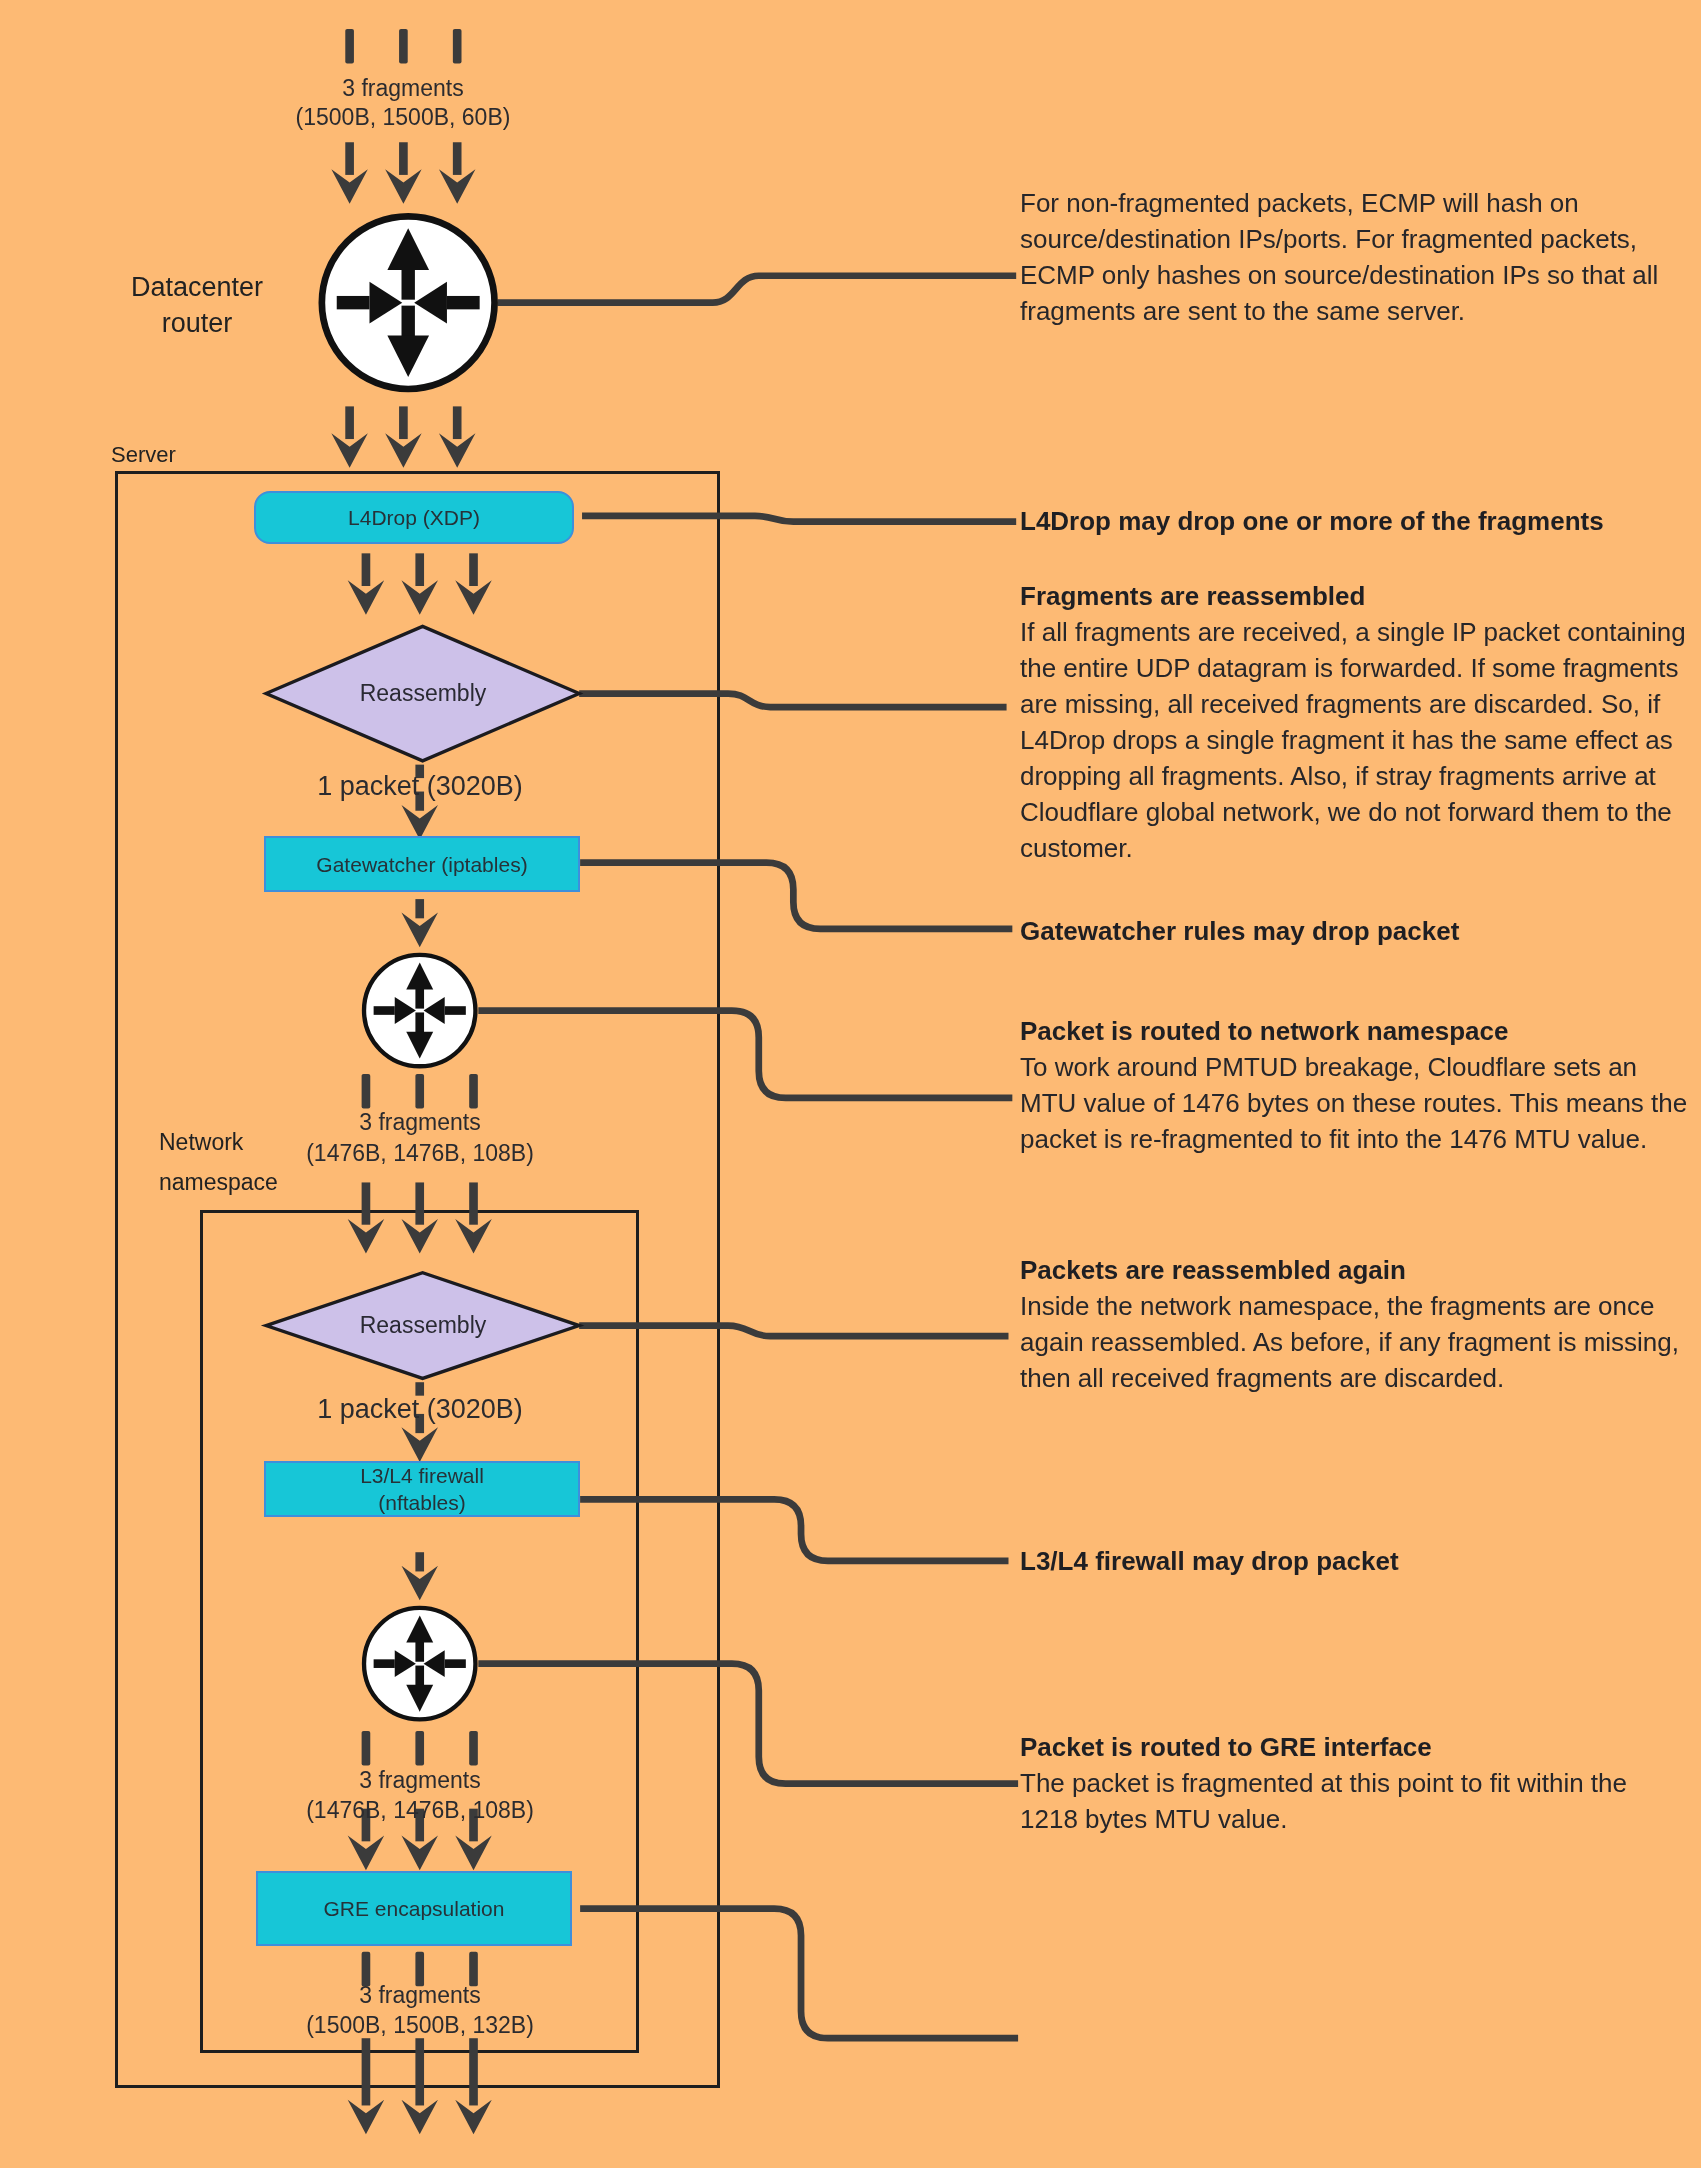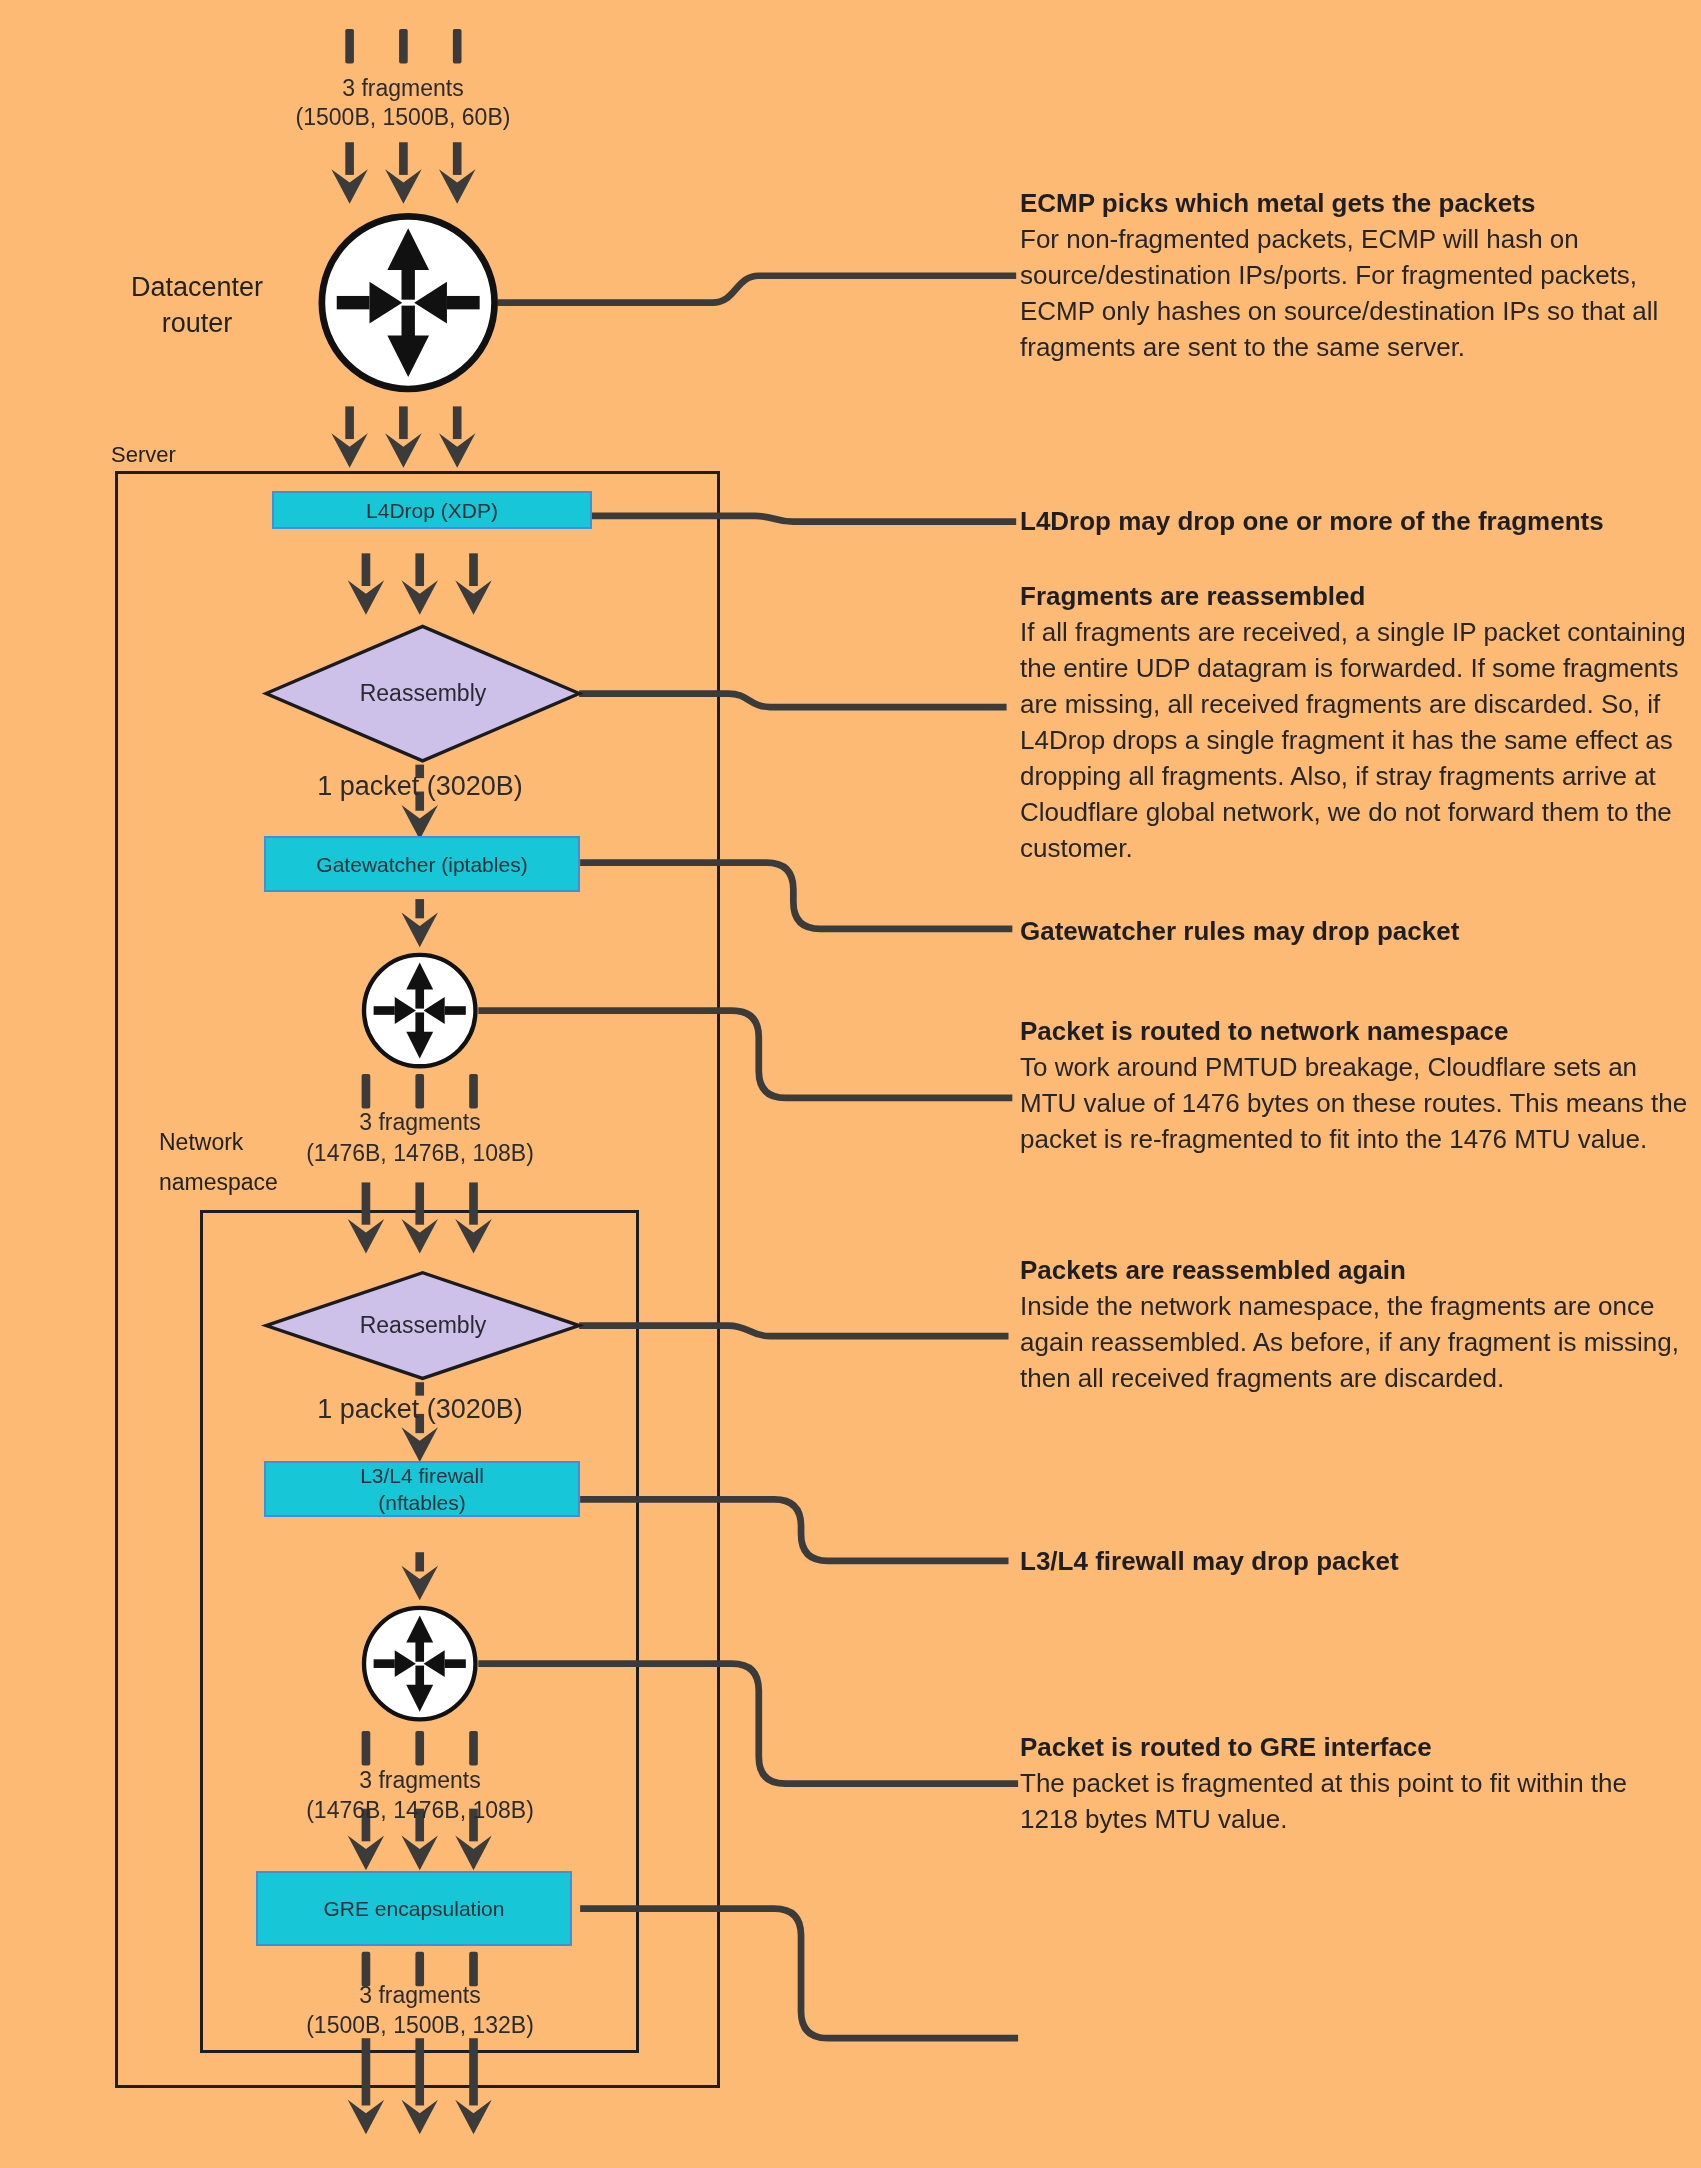--- a/index.html
+++ b/index.html
@@ -157,21 +157,21 @@
     </g>
   </svg>
 
   <div class="flowtext" style="left:211px;top:75px;">3 fragments</div>
   <div class="flowtext" style="left:211px;top:104px;">(1500B, 1500B, 60B)</div>
 
   <div class="sidelabel" style="left:101px;top:269px;width:192px;">Datacenter router</div>
 
   <div class="boxtag" style="left:111px;top:442px;">Server</div>
 
-  <div class="node" style="left:272px;top:491px;width:320px;height:38px;">
+  <div class="node" style="left:254px;top:491px;width:320px;height:53px;border-radius:16px;">
     <span>L4Drop (XDP)</span>
   </div>
 
   <div class="dlabel" style="left:279px;top:680px;width:288px;">Reassembly</div>
 
   <div class="flowtext packet" style="left:228px;top:771px;">1 packet (3020B)</div>
 
   <div class="node" style="left:264px;top:836px;width:316px;height:56px;">
     <span>Gatewatcher (iptables)</span>
   </div>
@@ -194,21 +194,20 @@
   <div class="flowtext" style="left:228px;top:1797px;">(1476B, 1476B, 108B)</div>
 
   <div class="node" style="left:256px;top:1871px;width:316px;height:75px;">
     <span>GRE encapsulation</span>
   </div>
 
   <div class="flowtext" style="left:228px;top:1982px;">3 fragments</div>
   <div class="flowtext" style="left:228px;top:2012px;">(1500B, 1500B, 132B)</div>
 
   <div class="ann" style="top:185px;">
-    <div class="t">ECMP picks which metal gets the packets</div>
     <div>For non-fragmented packets, ECMP will hash on source/destination IPs/ports. For fragmented packets, ECMP only hashes on source/destination IPs so that all fragments are sent to the same server.</div>
   </div>
 
   <div class="ann" style="top:503px;">
     <div class="t">L4Drop may drop one or more of the fragments</div>
   </div>
 
   <div class="ann" style="top:578px;">
     <div class="t">Fragments are reassembled</div>
     <div>If all fragments are received, a single IP packet containing the entire UDP datagram is forwarded. If some fragments are missing, all received fragments are discarded. So, if L4Drop drops a single fragment it has the same effect as dropping all fragments. Also, if stray fragments arrive at Cloudflare global network, we do not forward them to the customer.</div>

